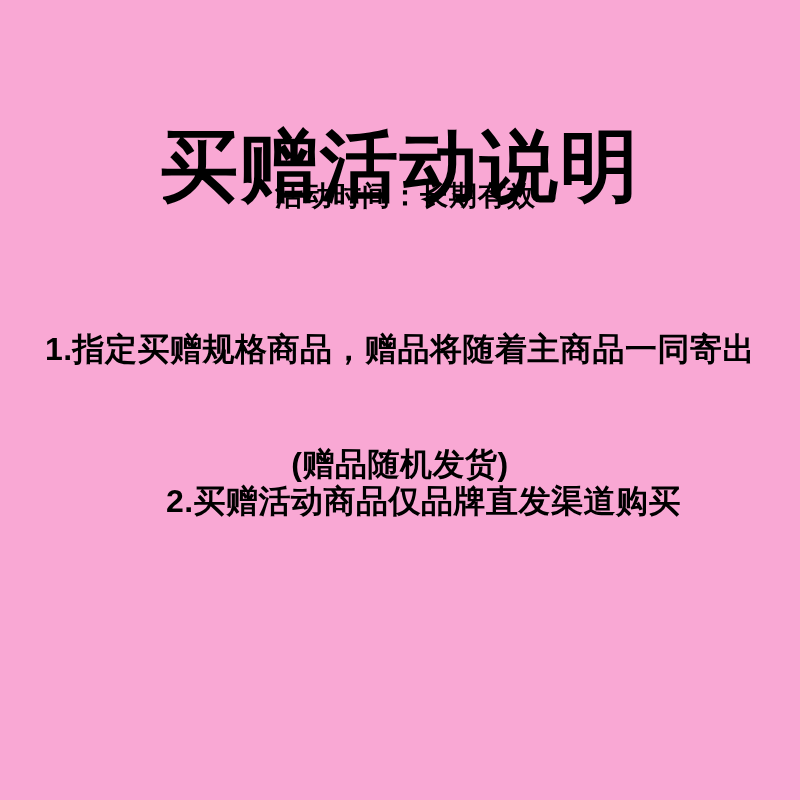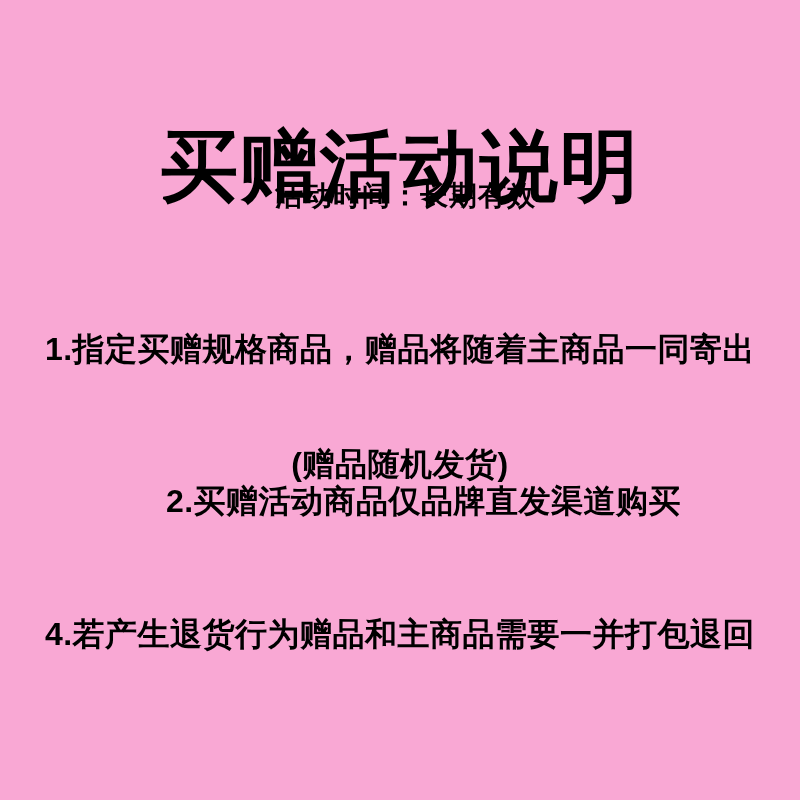--- a/index.html
+++ b/index.html
@@ -62,16 +62,15 @@
   <div class="line subtitle">活动时间：长期有效</div>
 
 
   <div class="line rule-line pos-item1">1.指定买赠规格商品，赠品将随着主商品一同寄出</div>
 
   <div class="line rule-line pos-note1">(赠品随机发货)</div>
 
   <div class="line rule-line pos-item2">2.买赠活动商品仅品牌直发渠道购买</div>
 
 
-  <div class="line rule-line pos-item4">4.若产生退货行为赠品和主商品需要一并打包退回</div>
 
 
 </div>
 
 </body></html>

